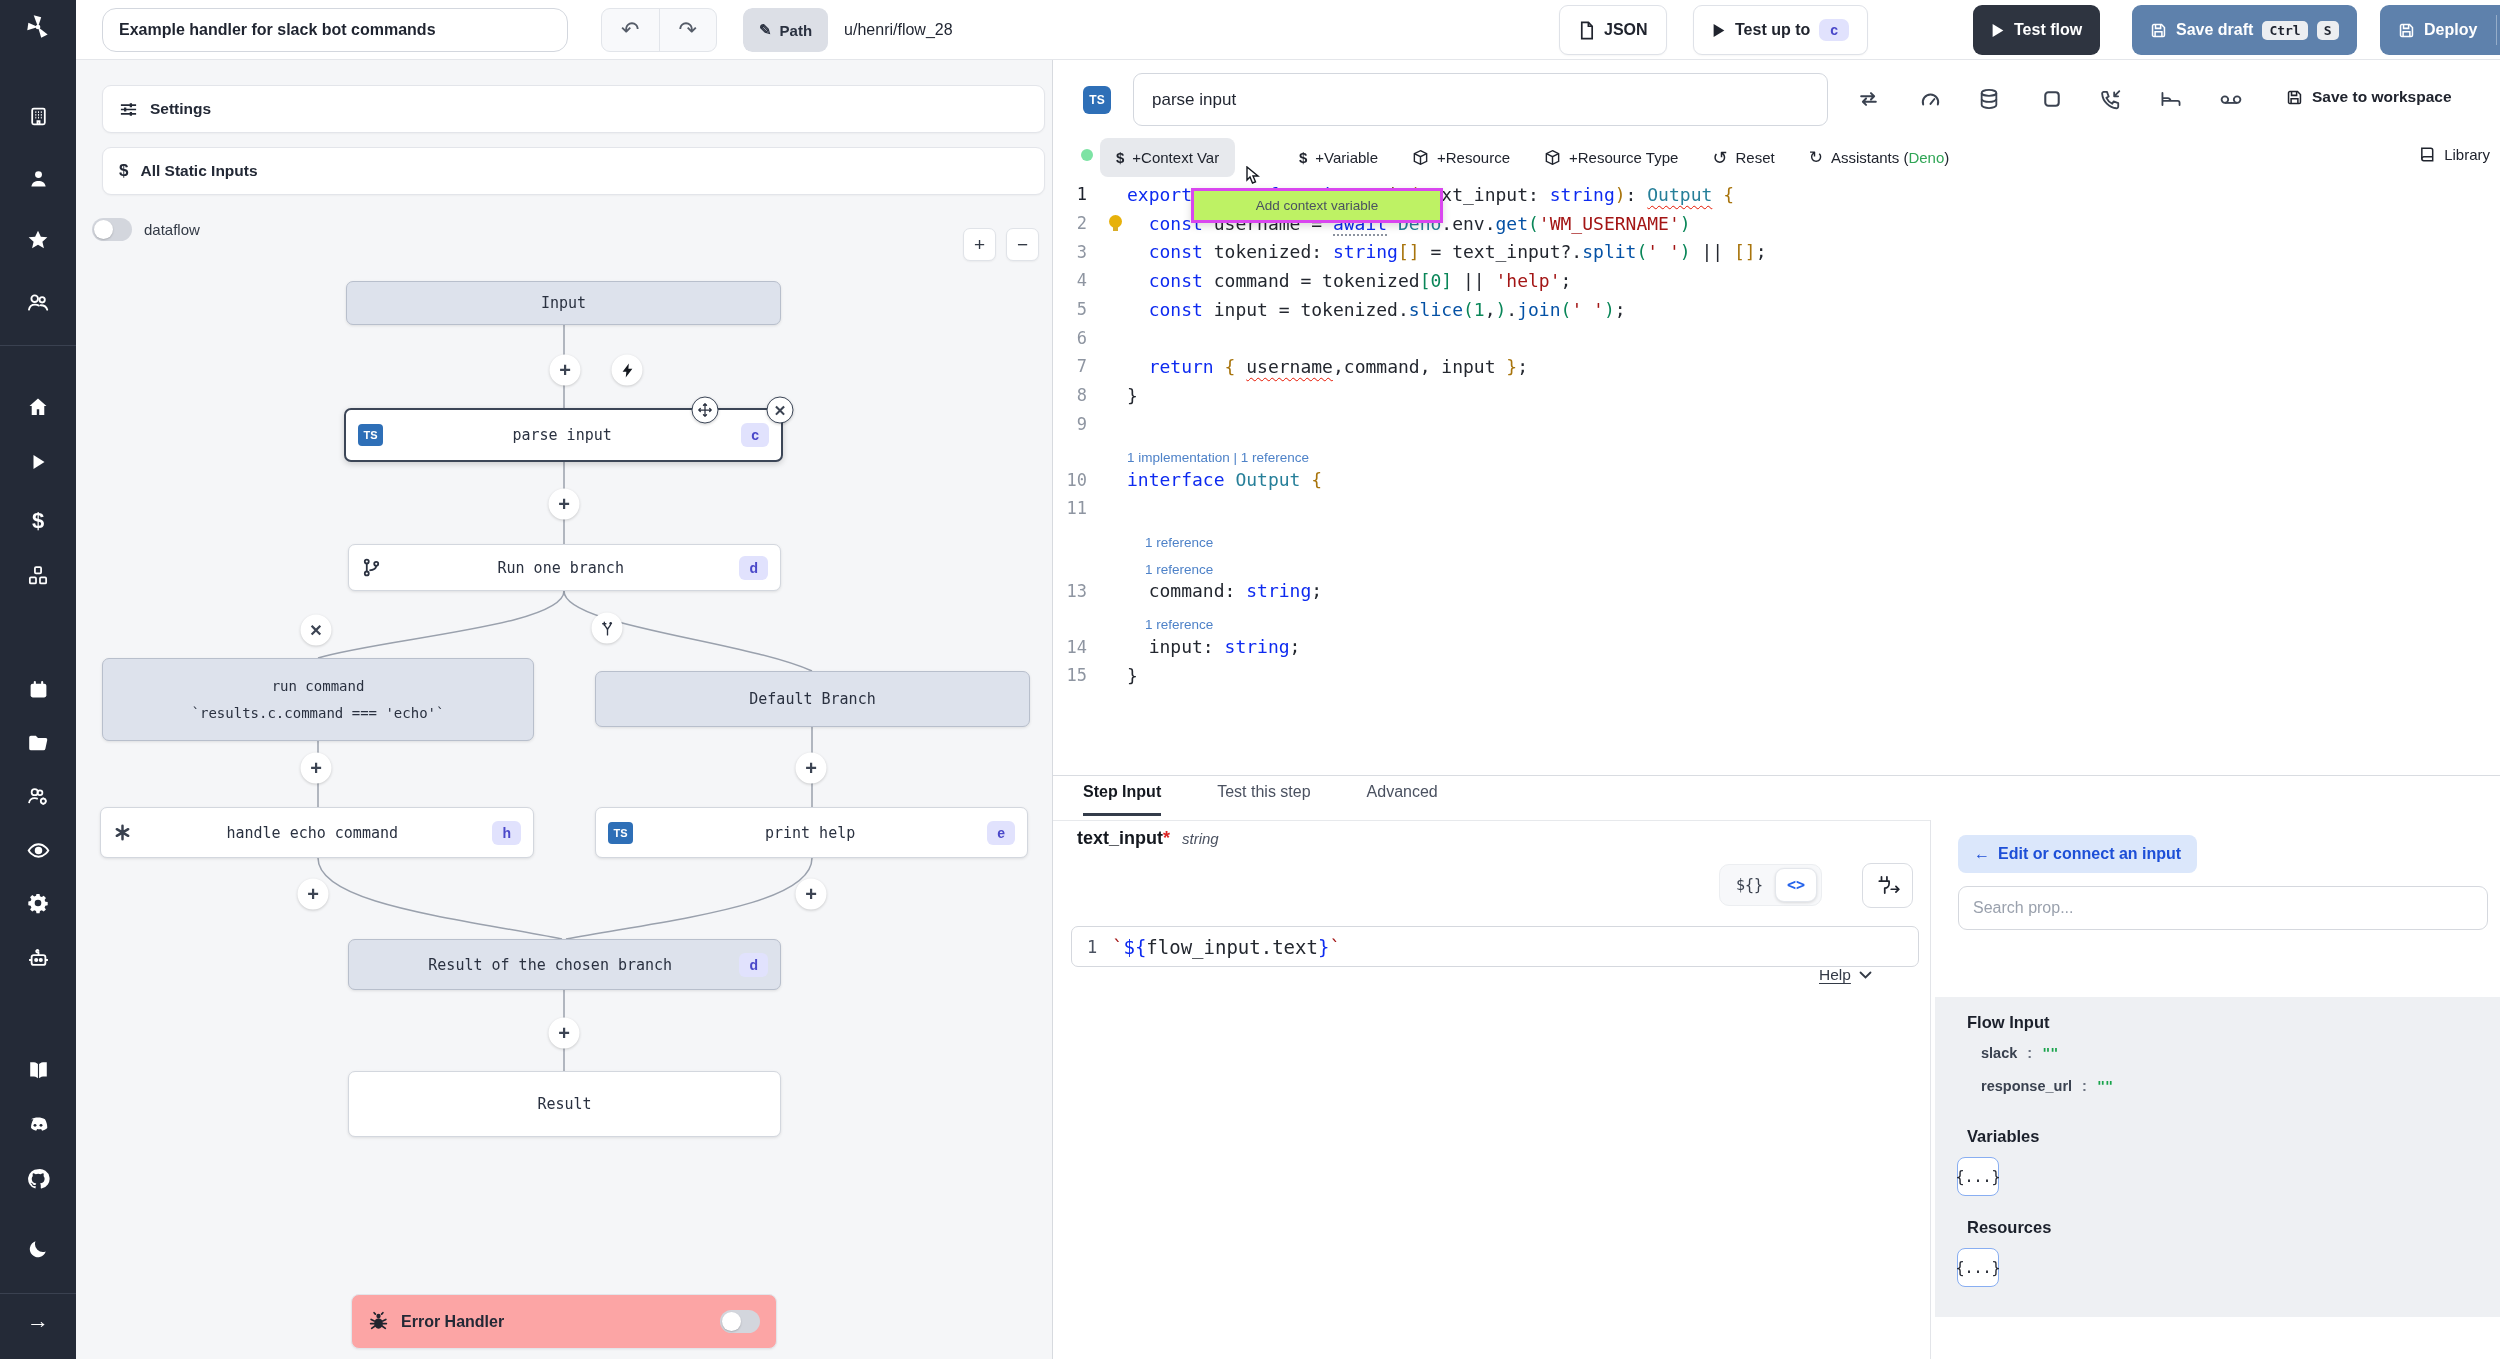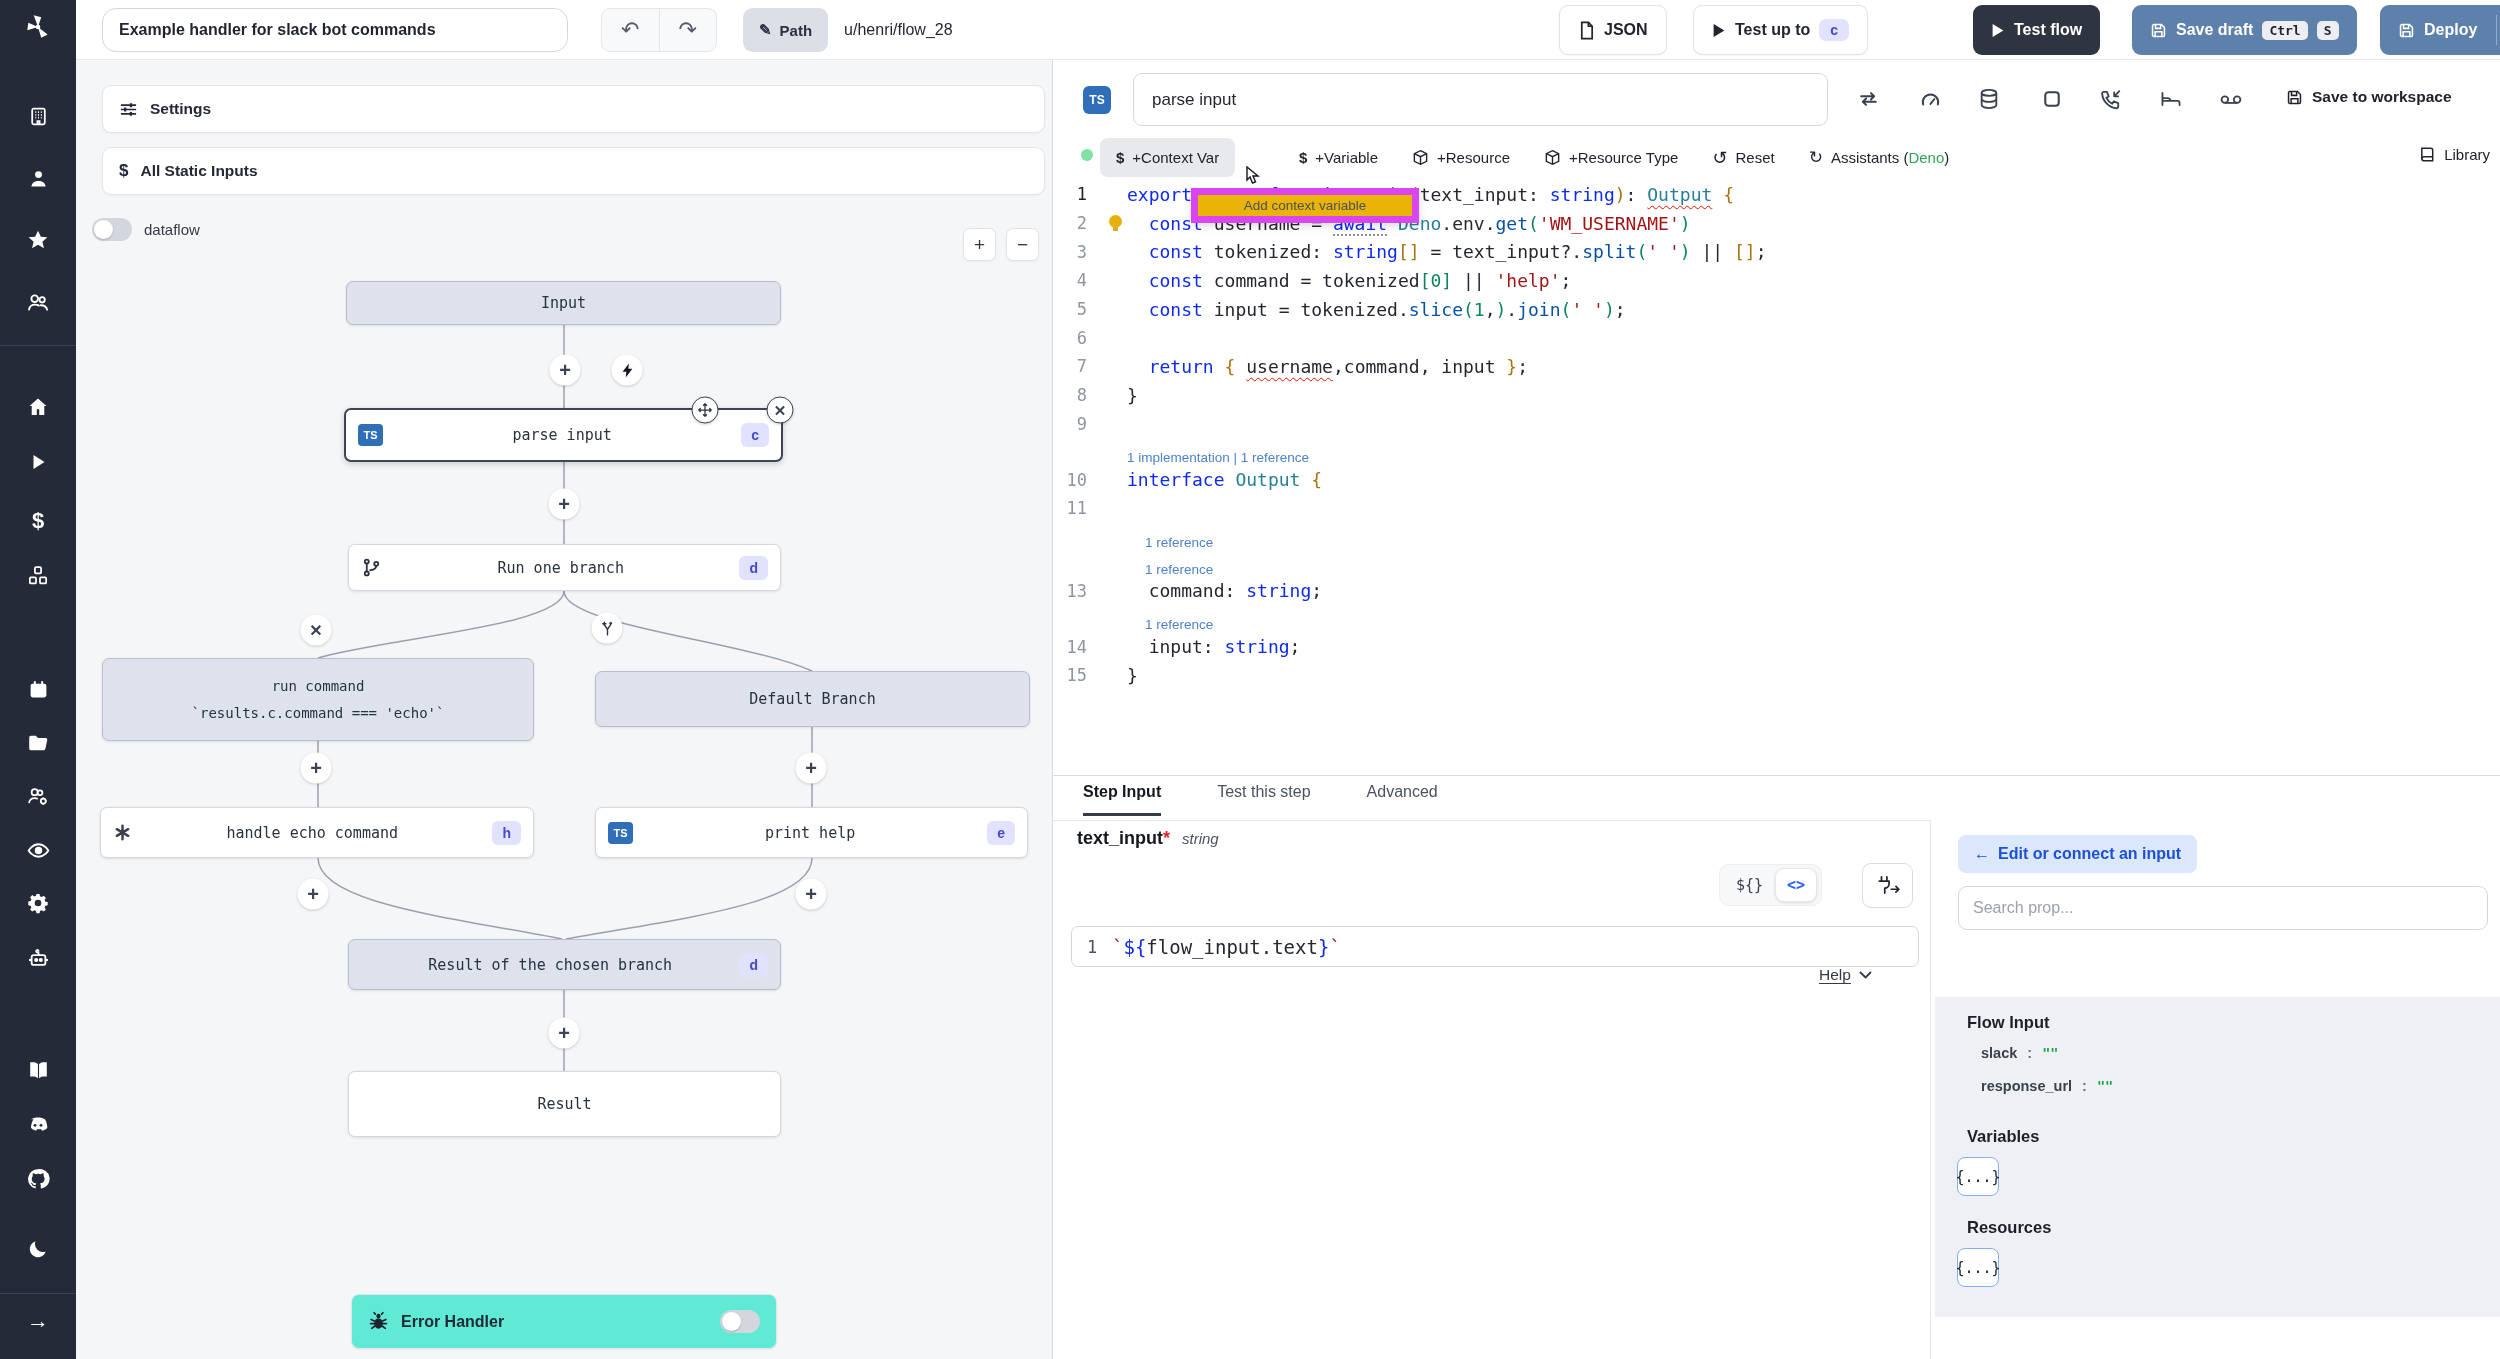--- a/index.html
+++ b/index.html
@@ -35,21 +35,21 @@
   .toggle .knob { position:absolute; left:2px; top:2px; width:19px; height:19px; border-radius:50%; background:#fff; box-shadow:0 1px 2px rgba(0,0,0,.2); }
   .zoombtn { position:absolute; top:168px; width:33px; height:33px; background:#fff; border:1px solid #e0e3e8; border-radius:7px; display:flex; align-items:center; justify-content:center; font-size:19px; color:#333a46; box-shadow:0 1px 2px rgba(0,0,0,.05); }
   .node { position:absolute; background:#fff; border:1px solid #d3d7de; border-radius:7px; box-shadow:0 1px 3px rgba(0,0,0,.10); display:flex; align-items:center; font-family:"DejaVu Sans Mono",monospace; font-size:15px; color:#2a3140; padding:0 12px; }
   .node-gray { background:#dde2ec; border-color:#b8bfcc; }
   .node-center { justify-content:center; }
   .node-sel { border:2.5px solid #3c4657; box-shadow:0 2px 6px rgba(0,0,0,.18); }
   .node .lbl { flex:1; text-align:center; }
   .tsbadge { width:25px; height:22px; background:#2e6fb7; color:#fff; border-radius:4px; font-size:11px; font-weight:700; display:flex; align-items:center; justify-content:center; font-family:"Liberation Sans",sans-serif; }
   .nbadge { background:#e1e2fd; color:#4a48c9; border-radius:6px; font-size:14px; font-weight:700; font-family:"Liberation Sans",sans-serif; padding:4px 10px; }
   .pcircle { position:absolute; width:31px; height:31px; border-radius:50%; background:#fff; box-shadow:0 1px 3px rgba(0,0,0,.18); display:flex; align-items:center; justify-content:center; color:#3c4453; font-size:20px; font-weight:600; z-index:5; transform:translate(-50%,-50%); }
-  .err-bar { position:absolute; left:275px; top:1234px; width:426px; height:55px; background:#5eead4; border:1px solid #e3e5ea; border-radius:8px; display:flex; align-items:center; gap:12px; padding:0 16px; font-size:16px; font-weight:700; color:#232936; box-shadow:0 1px 2px rgba(0,0,0,.05); }
+  .err-bar { position:absolute; left:275px; top:1234px; width:426px; height:55px; background:#fca5a5; border:1px solid #e3e5ea; border-radius:8px; display:flex; align-items:center; gap:12px; padding:0 16px; font-size:16px; font-weight:700; color:#232936; box-shadow:0 1px 2px rgba(0,0,0,.05); }
 
   
   #editor { position:absolute; left:1053px; top:60px; width:1447px; height:1299px; background:#fff; }
   .ed-name { position:absolute; left:80px; top:13px; width:695px; height:53px; border:1px solid #d3d7de; border-radius:9px; font-size:17px; color:#1f2430; display:flex; align-items:center; padding:0 18px; }
   .hico { position:absolute; top:28px; color:#3a4250; }
   .savew { position:absolute; left:1233px; top:28px; display:flex; gap:9px; align-items:center; font-size:15.5px; font-weight:700; color:#20242e; }
   .greendot { position:absolute; left:28px; top:89px; width:12px; height:12px; border-radius:50%; background:#7de3a4; }
   .chip-ctx { position:absolute; left:47px; top:78px; height:39px; background:#e7e9ed; border-radius:8px; display:flex; align-items:center; gap:8px; padding:0 16px; font-size:15px; color:#20242e; }
   .tool-item { display:flex; align-items:center; gap:8px; font-size:15px; color:#20242e; white-space:nowrap; }
   .tools-row { position:absolute; left:246px; top:78px; height:39px; display:flex; align-items:center; gap:34px; }
@@ -64,21 +64,21 @@
   .crow .cnt { padding-left:40px; }
   .crow.lens { font-family:"Liberation Sans",sans-serif; font-size:13.5px; color:#4e82c8; padding-left:74px; align-items:flex-end; height:27px; }
   .crow.lens.ind1 { padding-left:92px; }
   .tok.ck { color:#0d2af0; } .tok.ct { color:#267f99; } .tok.cs { color:#a31515; }
   .tok.cm { color:#0451a5; } .tok.cg { color:#098658; } .tok.cb { color:#a8740c; }
   .tok.cp { color:#23272f; } .tok.cf { color:#795e26; }
   .tok.sq { text-decoration:underline wavy #e51400 1px; text-underline-offset:4px; }
   .tok.dotted { border-bottom:2px dotted #8b929e; }
   .bulb { position:absolute; left:56px; top:6px; width:13px; height:13px; border-radius:50%; background:#e7b10a; }
   .bulb:after { content:""; position:absolute; left:4px; top:12px; width:5px; height:4px; background:#d9ad28; }
-  .tooltip { position:absolute; left:138px; top:128px; width:228px; height:35px; background:#eab308; border:7px solid #d946ef; box-shadow:0 3px 8px rgba(0,0,0,.15); display:flex; align-items:center; justify-content:center; font-size:13.5px; color:#4a5260; z-index:20; }
+  .tooltip { position:absolute; left:138px; top:128px; width:252px; height:35px; background:#bef264; border:3px solid #d946ef; box-shadow:0 3px 8px rgba(0,0,0,.15); display:flex; align-items:center; justify-content:center; font-size:13.5px; color:#4a5260; z-index:20; }
   .cursor { position:absolute; left:186px; top:106px; z-index:21; }
 
   
   .hdiv { position:absolute; left:0; top:715px; width:1447px; border-top:1px solid #d9dce1; }
   .tabs { position:absolute; left:30px; top:723px; display:flex; gap:56px; }
   .tab { font-size:16px; color:#4a5160; padding-bottom:12px; }
   .tab.active { color:#14181f; font-weight:700; border-bottom:3px solid #343c4a; }
   .tabline { position:absolute; left:0; top:760px; width:877px; border-top:1px solid #e7e9ec; }
   .field-lab { position:absolute; left:16px; top:768px; font-size:18px; color:#14181f;margin-left:8px; }
   .field-lab b { font-weight:700; }

